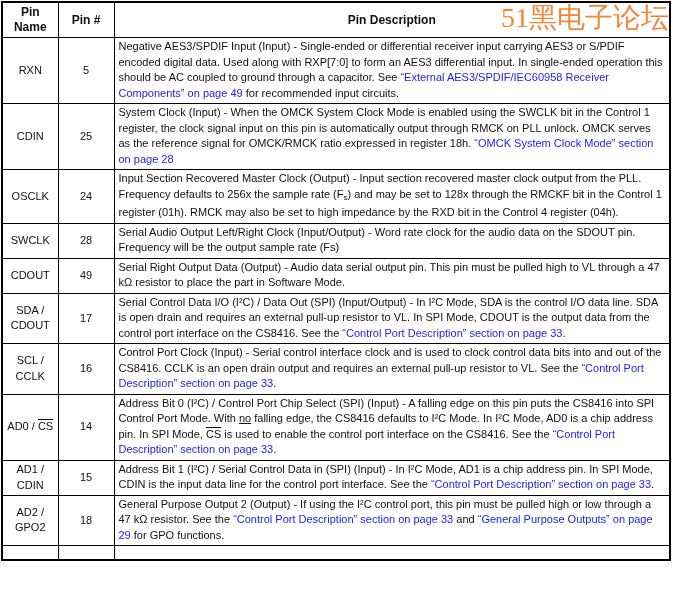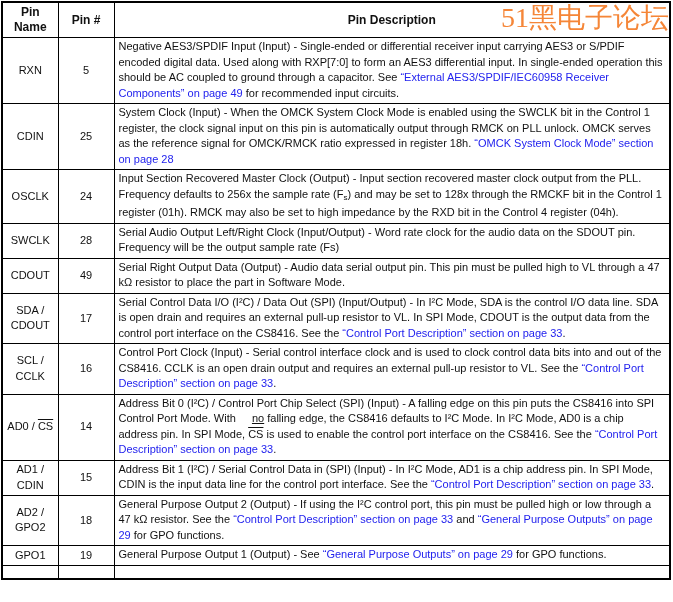--- a/index.html
+++ b/index.html
@@ -47,21 +47,21 @@
     text-align:center;
     padding:1px 2px;
   }
   td.pin-desc{
     padding:1px 4px 2px 4px;
     vertical-align:top;
   }
   .seg-b{font-weight:normal;}
   .seg-i{}
   .seg-link{color:var(--link-color);}
-  .seg-u{text-decoration:underline;margin-left:13px;}
+  .seg-u{text-decoration:underline;}
   .seg-ov{text-decoration:overline;}
   .seg-sub{font-size:8px;vertical-align:-2px;}
   tr.partial-row td{height:14px;padding:0;}
   .watermark{
     position:absolute;
     top:5px;right:4px;
     font-size:28px;
     line-height:26px;
     color:var(--wm-color);
     font-family:Liberation Serif, serif;
@@ -130,25 +130,20 @@
         <tr>
           <td class="pin-name"><span class="seg-n">AD1 /</span><br><span class="seg-n">CDIN</span></td>
           <td class="pin-num">15</td>
           <td class="pin-desc"><span class="seg-b">Address Bit 1 (I²C) / Serial Control Data in (SPI) </span><span class="seg-i">(Input)</span><span class="seg-b"> - </span><span class="seg-n">In I²C Mode, AD1 is a chip address pin. In SPI Mode, CDIN is the input data line for the control port interface. See the </span><span class="seg-link">“Control Port Description” section on page 33</span><span class="seg-n">.</span></td>
         </tr>
         <tr>
           <td class="pin-name"><span class="seg-n">AD2 /</span><br><span class="seg-n">GPO2</span></td>
           <td class="pin-num">18</td>
           <td class="pin-desc"><span class="seg-b">General Purpose Output 2 </span><span class="seg-i">(Output)</span><span class="seg-b"> - </span><span class="seg-n">If using the I²C control port, this pin must be pulled high or low through a 47 kΩ resistor. See the </span><span class="seg-link">“Control Port Description” section on page 33</span><span class="seg-n"> and </span><span class="seg-link">“General Purpose Outputs” on page 29</span><span class="seg-n"> for GPO functions.</span></td>
         </tr>
-        <tr>
-          <td class="pin-name"><span class="seg-n">GPO1</span></td>
-          <td class="pin-num">19</td>
-          <td class="pin-desc"><span class="seg-b">General Purpose Output 1 </span><span class="seg-i">(Output)</span><span class="seg-b"> - </span><span class="seg-n">See </span><span class="seg-link">“General Purpose Outputs” on page 29</span><span class="seg-n"> for GPO functions.</span></td>
-        </tr>
         <tr class="partial-row">
           <td></td>
           <td></td>
           <td></td>
         </tr>
       </tbody>
   </table>
   <div class="watermark">51黑电子论坛</div>
 </div>
 

